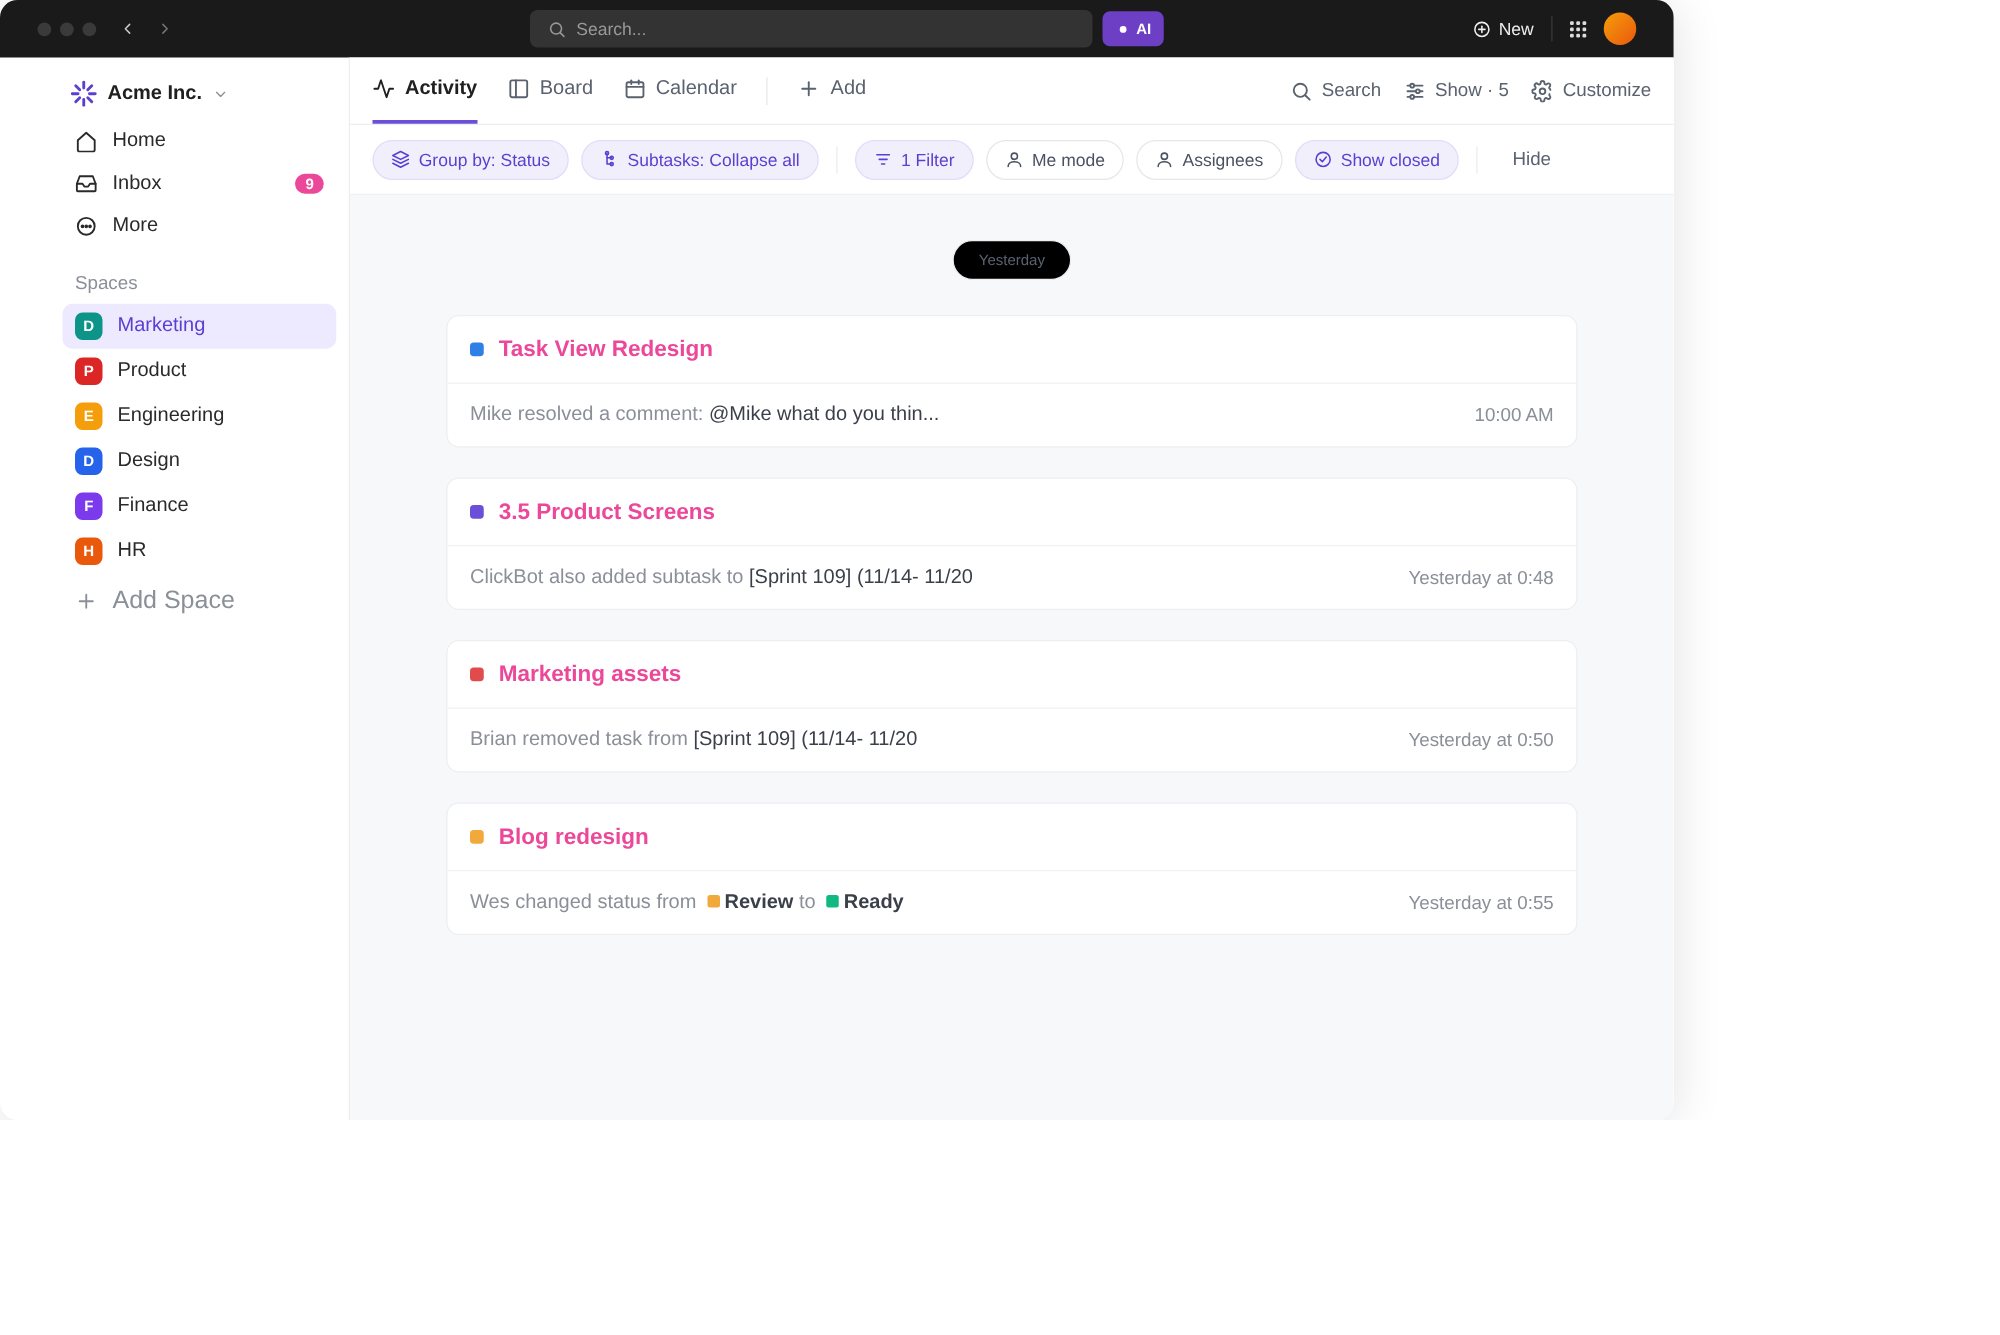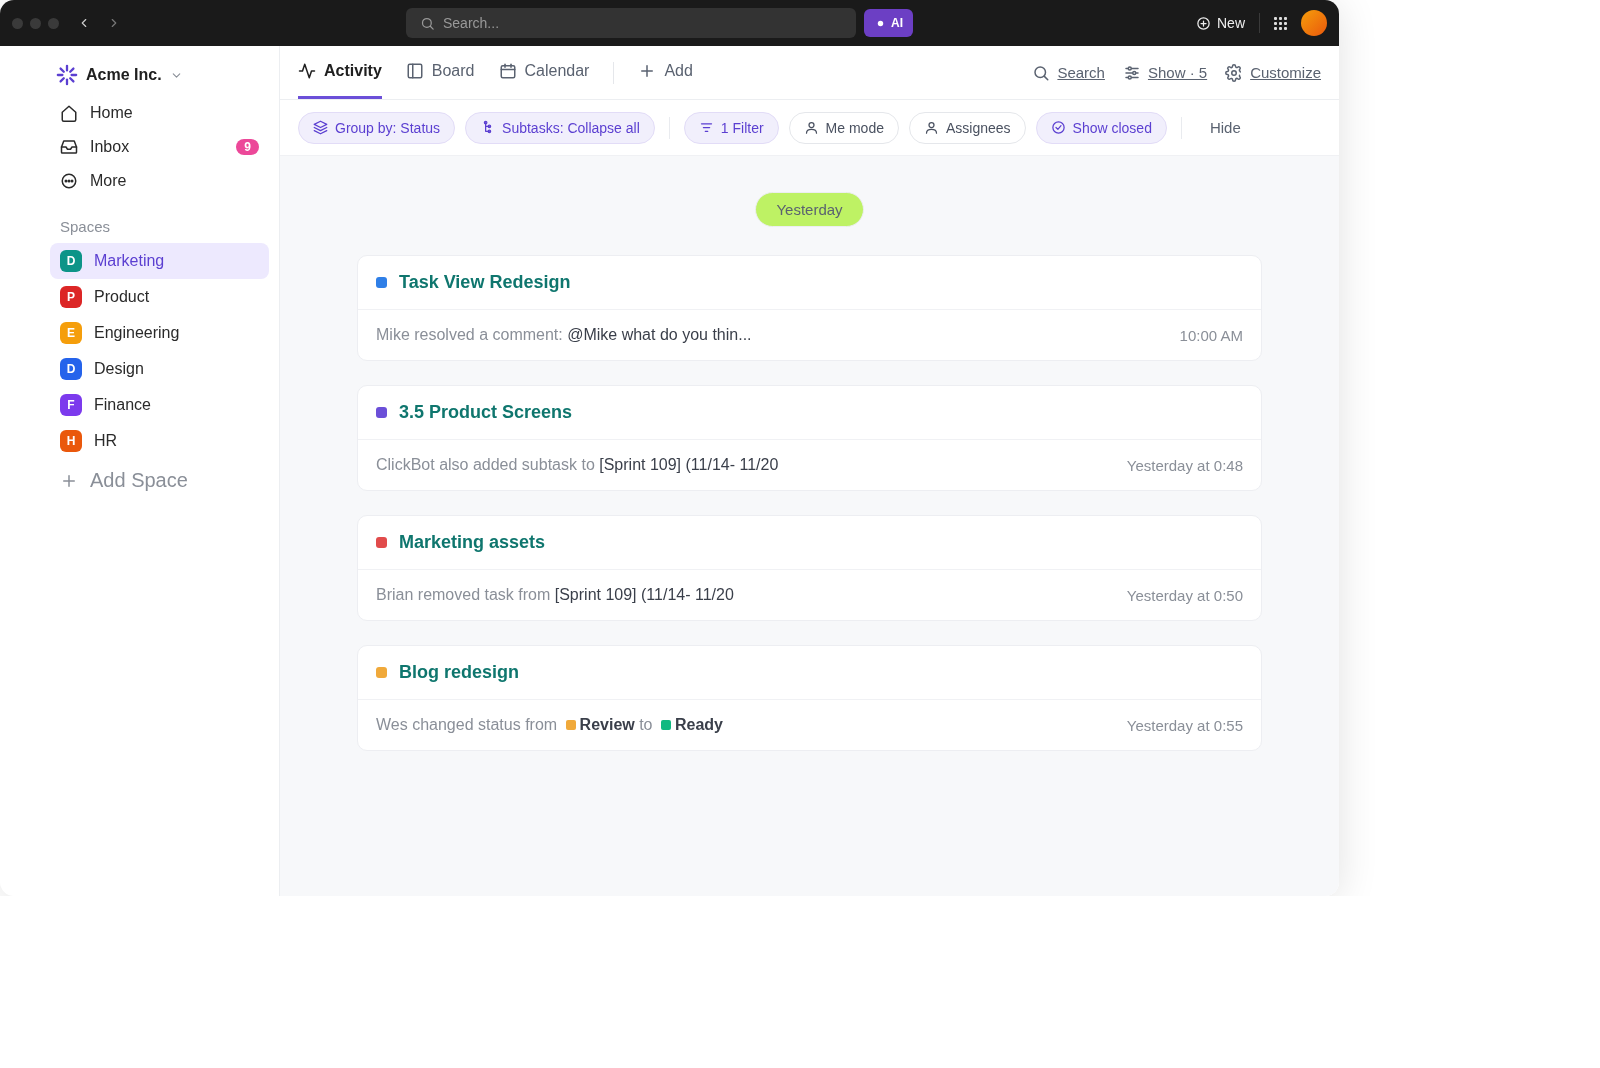--- a/index.html
+++ b/index.html
@@ -1,20 +1,20 @@
 <!DOCTYPE html>
 <html><head>
 <meta charset="utf-8">
 <style>
 * { box-sizing: border-box; margin: 0; padding: 0; }
 body { font-family: -apple-system, BlinkMacSystemFont, 'Segoe UI', sans-serif; background: #fff; }
 .app { width: 1339px; height: 896px; border-radius: 14px; overflow: hidden; background: #fff; box-shadow: 0 4px 40px rgba(0,0,0,0.12); }
 
 
-.topbar { height: 46px; background: #1a1a1a; display: flex; align-items: center; padding: 0 12px; }
+.topbar { height: 46px; background: #1a1a1a; display: flex; align-items: center; padding: 0 30px; }
 .traffic { display: flex; gap: 7px; }
 .traffic span { width: 11px; height: 11px; border-radius: 50%; background: #3a3a3a; display: inline-block; }
 .nav-arrows { display: flex; gap: 16px; margin-left: 18px; }
 .nav-arrows svg { width: 14px; height: 14px; }
 .searchbar { flex: 0 0 450px; margin-left: 285px; height: 30px; background: #333; border-radius: 6px; display: flex; align-items: center; padding: 0 14px; color: #999; font-size: 14px; gap: 8px; }
 .ai-btn { margin-left: 8px; height: 28px; background: #6c3fc4; border-radius: 6px; display: flex; align-items: center; padding: 0 10px; color: #fff; font-size: 12px; font-weight: 700; gap: 4px; }
 .tb-spacer { flex: 1; }
 .new-btn { display: flex; align-items: center; gap: 6px; color: #eee; font-size: 14px; justify-content: space-between; }
 .tb-sep { width: 1px; height: 20px; background: #3a3a3a; margin: 0 14px; }
 .apps-grid { display: grid; grid-template-columns: repeat(3,3px); grid-template-rows: repeat(3,3px); gap: 2px; }
@@ -35,37 +35,37 @@
 .space-item.active { background: #ede9fe; color: #5b3fd1; font-weight: 500; }
 .space-badge { width: 22px; height: 22px; border-radius: 6px; display: flex; align-items: center; justify-content: center; font-size: 12px; font-weight: 600; color: #fff; }
 .add-space { display: flex; align-items: center; gap: 12px; padding: 10px; color: #8a8f98; font-size: 20px; cursor: pointer; }
 
 
 .tabs { height: 54px; border-bottom: 1px solid #eceef1; display: flex; align-items: center; padding: 0 18px; gap: 24px; }
 .tab { display: flex; align-items: center; gap: 8px; font-size: 16px; color: #5a6270; height: 100%; border-bottom: 3px solid transparent; cursor: pointer; font-weight: 500; }
 .tab.active { color: #202020; font-weight: 600; border-bottom-color: #6b4fd8; }
 .tab-sep { width: 1px; height: 22px; background: #e5e7eb; }
 .tabs-right { margin-left: auto; display: flex; align-items: center; gap: 18px; }
-.tab-right-item { display: flex; align-items: center; gap: 7px; font-size: 15px; color: #5a6270; cursor: pointer; text-decoration: underline; }
+.tab-right-item { display: flex; align-items: center; gap: 7px; font-size: 15px; color: #5a6270; cursor: pointer; }
 
 
 .filters { height: 56px; border-bottom: 1px solid #f0f1f4; display: flex; align-items: center; padding: 0 18px; gap: 10px; }
 .chip { display: inline-flex; align-items: center; gap: 7px; height: 32px; padding: 0 14px; border-radius: 16px; font-size: 14px; cursor: pointer; border: 1px solid #e5e7eb; color: #4a5160; text-align: right; }
 .chip.purple { background: #f1effc; border-color: #e2dcf7; color: #5b3fd1; }
 .chip-sep { width: 1px; height: 22px; background: #e9ebef; margin: 0 4px; }
 .hide-link { margin-left: 14px; color: #5a6270; font-size: 15px; cursor: pointer; }
 
 
 .activity-area { flex: 1; background: #f7f8fa; padding: 18px 0 30px; overflow: auto; }
-.date-pill { width: fit-content; margin: 18px auto 28px; background: #bef264; border: 1px solid #eceef1; border-radius: 20px; padding: 8px 20px; font-size: 15px; color: #5a6270; }
+.date-pill { width: fit-content; margin: 18px auto 28px; background: #000000; border: 1px solid #eceef1; border-radius: 20px; padding: 8px 20px; font-size: 12px; color: #5a6270; }
 .cards { width: 905px; margin: 0 auto; display: flex; flex-direction: column; gap: 24px; }
 .card { background: #fff; border: 1px solid #edeef2; border-radius: 10px; overflow: hidden; }
 .card-head { display: flex; align-items: center; gap: 12px; padding: 16px 18px; border-bottom: 1px solid #f0f1f4; }
 .status-sq { width: 11px; height: 11px; border-radius: 3px; }
-.card-title { font-size: 18px; font-weight: 600; color: #0f766e; }
+.card-title { font-size: 18px; font-weight: 600; color: #ec4899; }
 .card-body { display: flex; align-items: center; padding: 16px 18px; font-size: 16px; }
 .card-text { color: #8a8f98; }
 .card-text .dark { color: #3a3f4a; }
 .timestamp { margin-left: auto; color: #8a8f98; font-size: 15px; }
 .mini-sq { width: 10px; height: 10px; border-radius: 2px; display: inline-block; margin: 0 4px; }
 
 .icon { width: 18px; height: 18px; stroke: currentColor; fill: none; stroke-width: 2; stroke-linecap: round; stroke-linejoin: round; }
 .icon-sm { width: 15px; height: 15px; }
 </style>
 </head>

